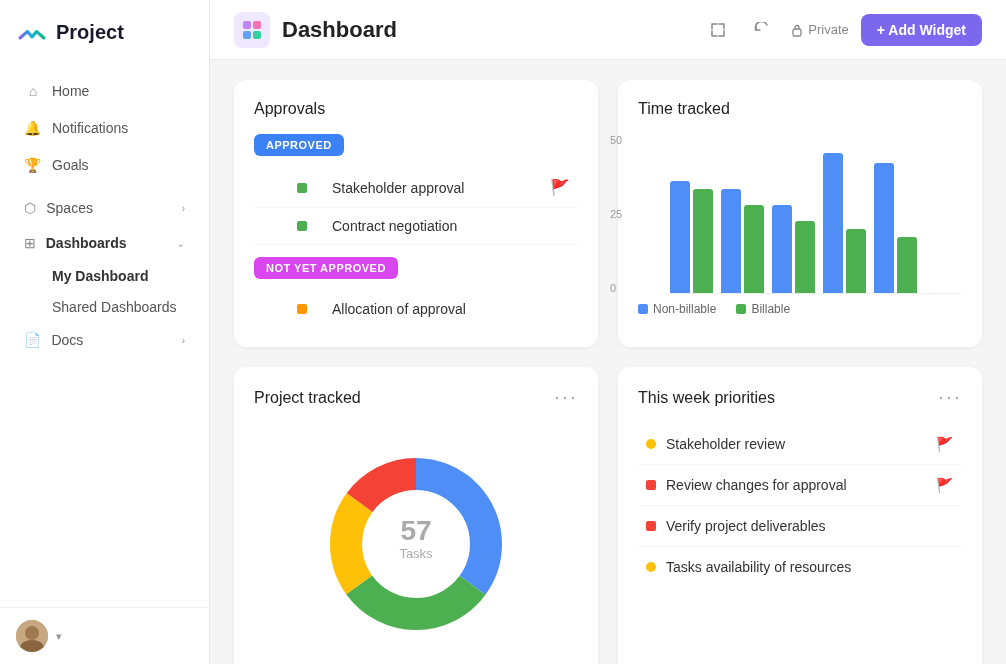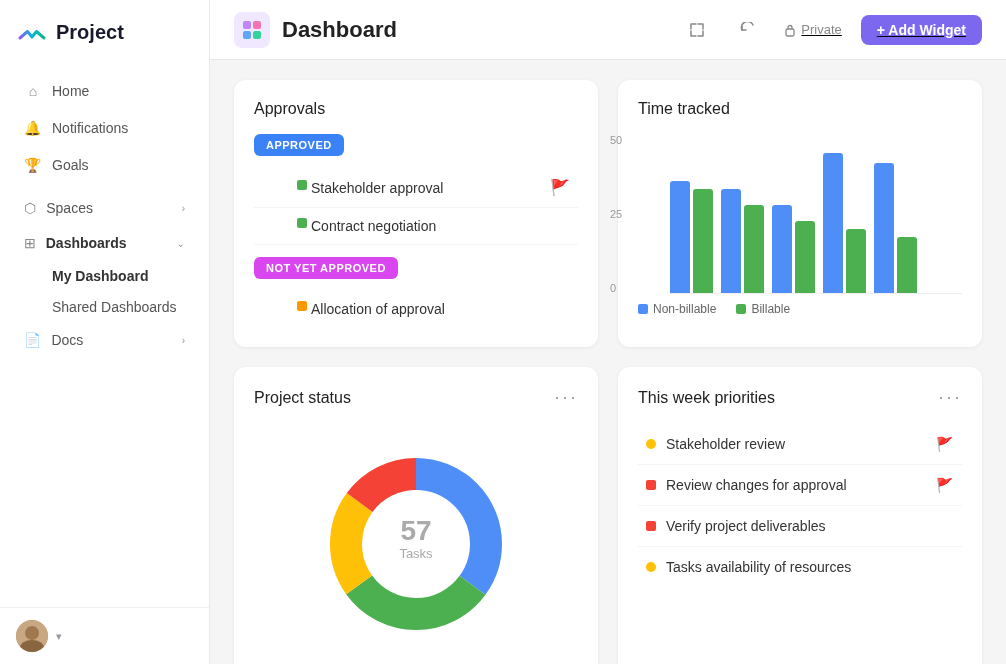--- a/index.html
+++ b/index.html
@@ -22,38 +22,38 @@
     .chevron { font-size: 10px; color: #999; }
 
     
     .main { flex: 1; display: flex; flex-direction: column; overflow: hidden; }
 
     
     .header { background: #fff; border-bottom: 1px solid #e8e8e8; padding: 0 24px; height: 60px; display: flex; align-items: center; justify-content: space-between; }
     .header-left { display: flex; align-items: center; gap: 12px; }
     .header-icon { width: 36px; height: 36px; background: #f0e8ff; border-radius: 8px; display: flex; align-items: center; justify-content: center; }
     .header-title { font-size: 22px; font-weight: 600; color: #222; }
-    .header-right { display: flex; align-items: center; gap: 19px; text-decoration: underline; }
+    .header-right { display: flex; gap: 12px; }
     .header-btn { display: flex; align-items: center; gap: 6px; padding: 7px 16px; background: #7b68ee; color: #fff; border: none; border-radius: 8px; cursor: pointer; font-size: 14px; font-weight: 600; }
     .header-icon-btn { width: 32px; height: 32px; display: flex; align-items: center; justify-content: center; color: #888; cursor: pointer; border-radius: 6px; }
     .private-badge { display: flex; align-items: center; gap: 4px; color: #888; font-size: 13px; }
 
     
     .dashboard { padding: 20px 24px; flex: 1; overflow-y: auto; display: grid; grid-template-columns: 1fr 1fr; grid-template-rows: auto auto; gap: 20px; }
 
     
     .card { background: #fff; border-radius: 12px; padding: 20px; box-shadow: 0 1px 4px rgba(0,0,0,0.06); }
 
     
     .card-title { font-size: 16px; font-weight: 400; color: #222; margin-bottom: 16px; }
     .approved-badge { display: inline-block; background: #3b82f6; color: #fff; font-size: 11px; font-weight: 700; padding: 5px 12px; border-radius: 6px; margin-bottom: 12px; letter-spacing: 0.5px; }
     .not-approved-badge { display: inline-block; background: #d946ef; color: #fff; font-size: 11px; font-weight: 700; padding: 5px 12px; border-radius: 6px; margin-bottom: 12px; letter-spacing: 0.5px; }
     .approval-item { display: flex; align-items: center; justify-content: space-between; padding: 10px 8px; border-bottom: 1px solid #f5f5f5; }
     .approval-item:last-child { border-bottom: none; }
-    .approval-left { display: flex; gap: 4px; font-size: 14px; color: #333; padding-left: 35px; }
+    .approval-left { display: flex; align-items: center; gap: 25px; font-size: 14px; color: #333; padding-left: 35px; }
     .dot-green { width: 10px; height: 10px; border-radius: 2px; background: #4caf50; flex-shrink: 0; }
     .dot-orange { width: 10px; height: 10px; border-radius: 2px; background: #ff9800; flex-shrink: 0; }
     .flag-icon { color: #f44336; font-size: 16px; }
 
     
     .time-tracked-card { }
     .bar-chart { display: flex; align-items: flex-end; gap: 8px; height: 160px; padding-top: 20px; position: relative; }
     .bar-group { display: flex; align-items: flex-end; gap: 3px; }
     .bar { width: 20px; border-radius: 3px 3px 0 0; }
     .bar-blue { background: #4f8ef7; }
@@ -263,21 +263,21 @@
         </div>
         <div class="legend-item">
           <div class="legend-dot" style="background:#4caf50;"></div>
           <span>Billable</span>
         </div>
       </div>
     </div>
 
     <div class="card project-status-card">
       <div class="card-header">
-        <div class="card-title" style="margin-bottom:0;">Project status</div>
+        <div class="card-title" style="margin-bottom:0;">Project tracked</div>
         <span class="three-dots">···</span>
       </div>
       <div class="donut-container">
         <svg width="240" height="220" viewBox="0 0 240 220">
 
           <circle cx="120" cy="110" r="70" fill="none" stroke="#4f8ef7" stroke-width="32" stroke-dasharray="153.9 285.9" stroke-dashoffset="0" transform="rotate(-90 120 110)"></circle>
           <circle cx="120" cy="110" r="70" fill="none" stroke="#4caf50" stroke-width="32" stroke-dasharray="131.9 307.9" stroke-dashoffset="-153.9" transform="rotate(-90 120 110)"></circle>
           <circle cx="120" cy="110" r="70" fill="none" stroke="#ffc107" stroke-width="32" stroke-dasharray="87.9 351.9" stroke-dashoffset="-285.8" transform="rotate(-90 120 110)"></circle>
           <circle cx="120" cy="110" r="70" fill="none" stroke="#f44336" stroke-width="32" stroke-dasharray="65.9 373.9" stroke-dashoffset="-373.7" transform="rotate(-90 120 110)"></circle>
 

